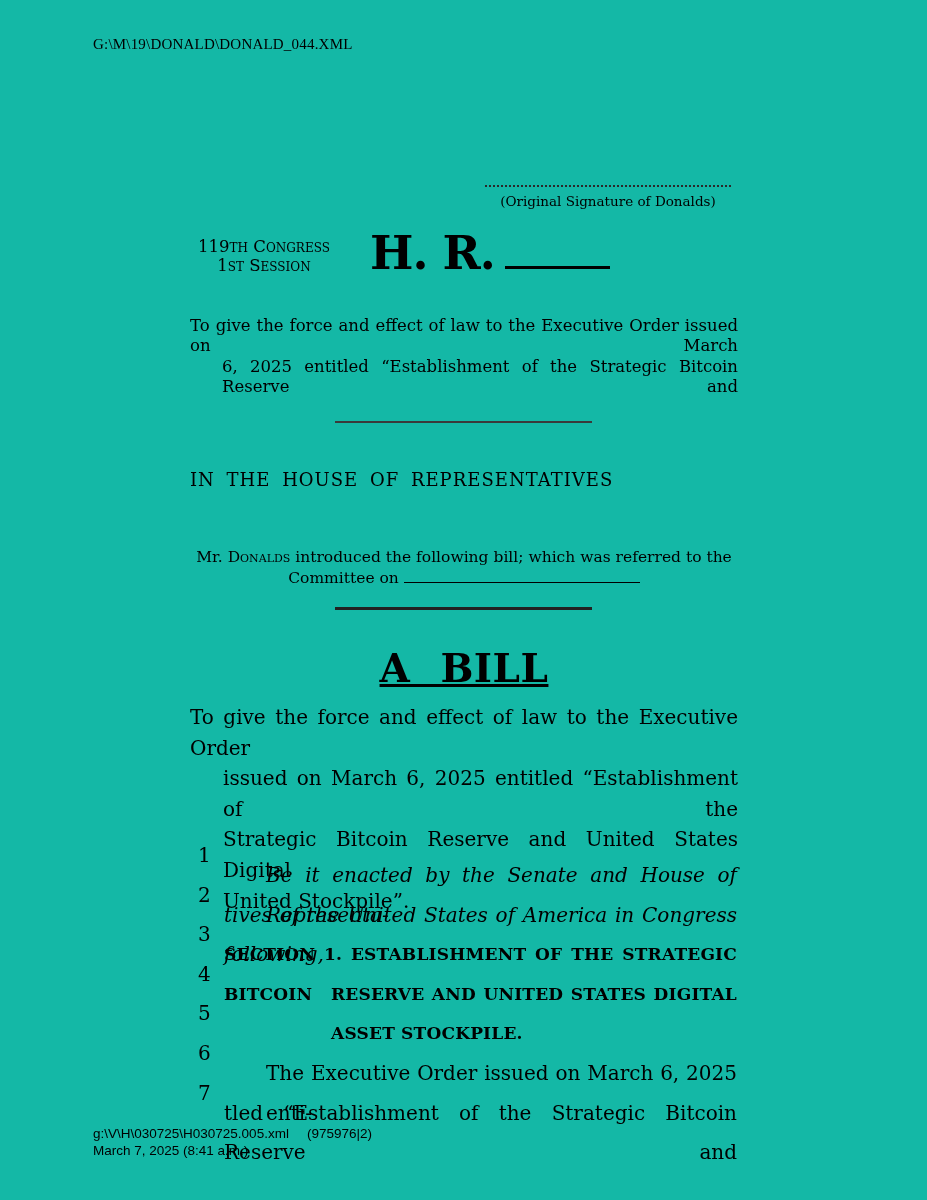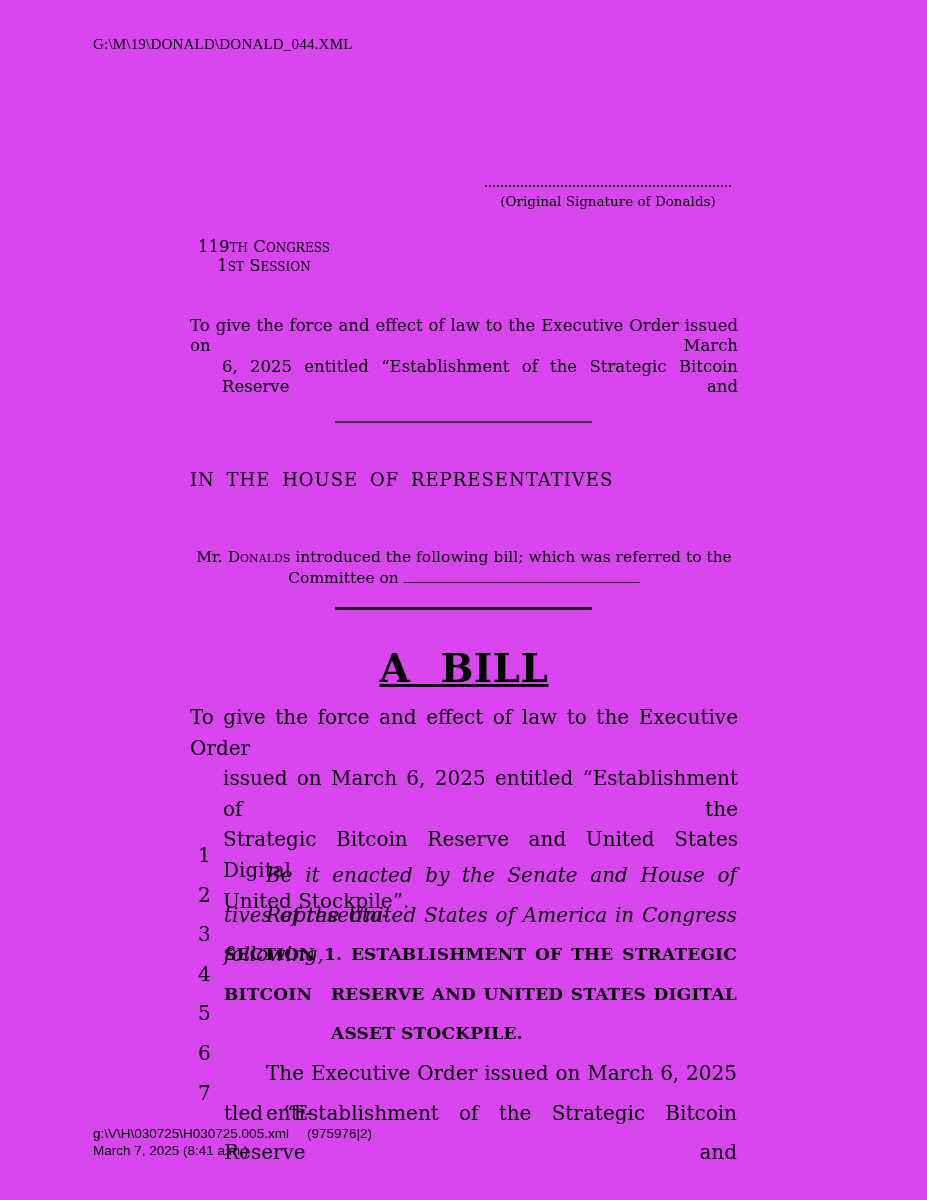--- a/index.html
+++ b/index.html
@@ -1,17 +1,17 @@
 <!DOCTYPE html>
 <html><head>
 <meta charset="utf-8">
 <style>
   html,body { margin:0; padding:0; background:#ffffff; }
   .page {
-    position:relative; width:927px; height:1200px; background:#d946ef;
+    position:relative; width:927px; height:1200px; background:#14b8a6;
     font-family:"DejaVu Serif", serif; color:#000; overflow:hidden;
   }
 
   .xml-path {
     position:absolute; left:93px; top:36px;
     font-family:"Liberation Serif", serif; font-size:15px; letter-spacing:0.2px;
   }
 
   .sig { position:absolute; left:485px; top:176px; width:246px; text-align:center; }
   .sig-line { height:9px; border-bottom:2px dotted #2a2a2a; margin-bottom:6px; }
@@ -78,20 +78,21 @@
   <div class="sig">
     <div class="sig-line"></div>
     <div class="sig-caption">(Original Signature of Donalds)</div>
   </div>
 
   <div class="congress">
     <div>119th Congress</div>
     <div>1st Session</div>
   </div>
 
+  <div class="hr"><span>H. R.</span><span class="hr-blank"></span></div>
 
   <div class="long-title">
     <div class="lt-line">To give the force and effect of law to the Executive Order issued on March</div>
     <div class="lt-line cont">6, 2025 entitled “Establishment of the Strategic Bitcoin Reserve and</div>
   </div>
 
   <div class="rule-a"></div>
 
   <div class="house">IN THE HOUSE OF REPRESENTATIVES</div>
 

